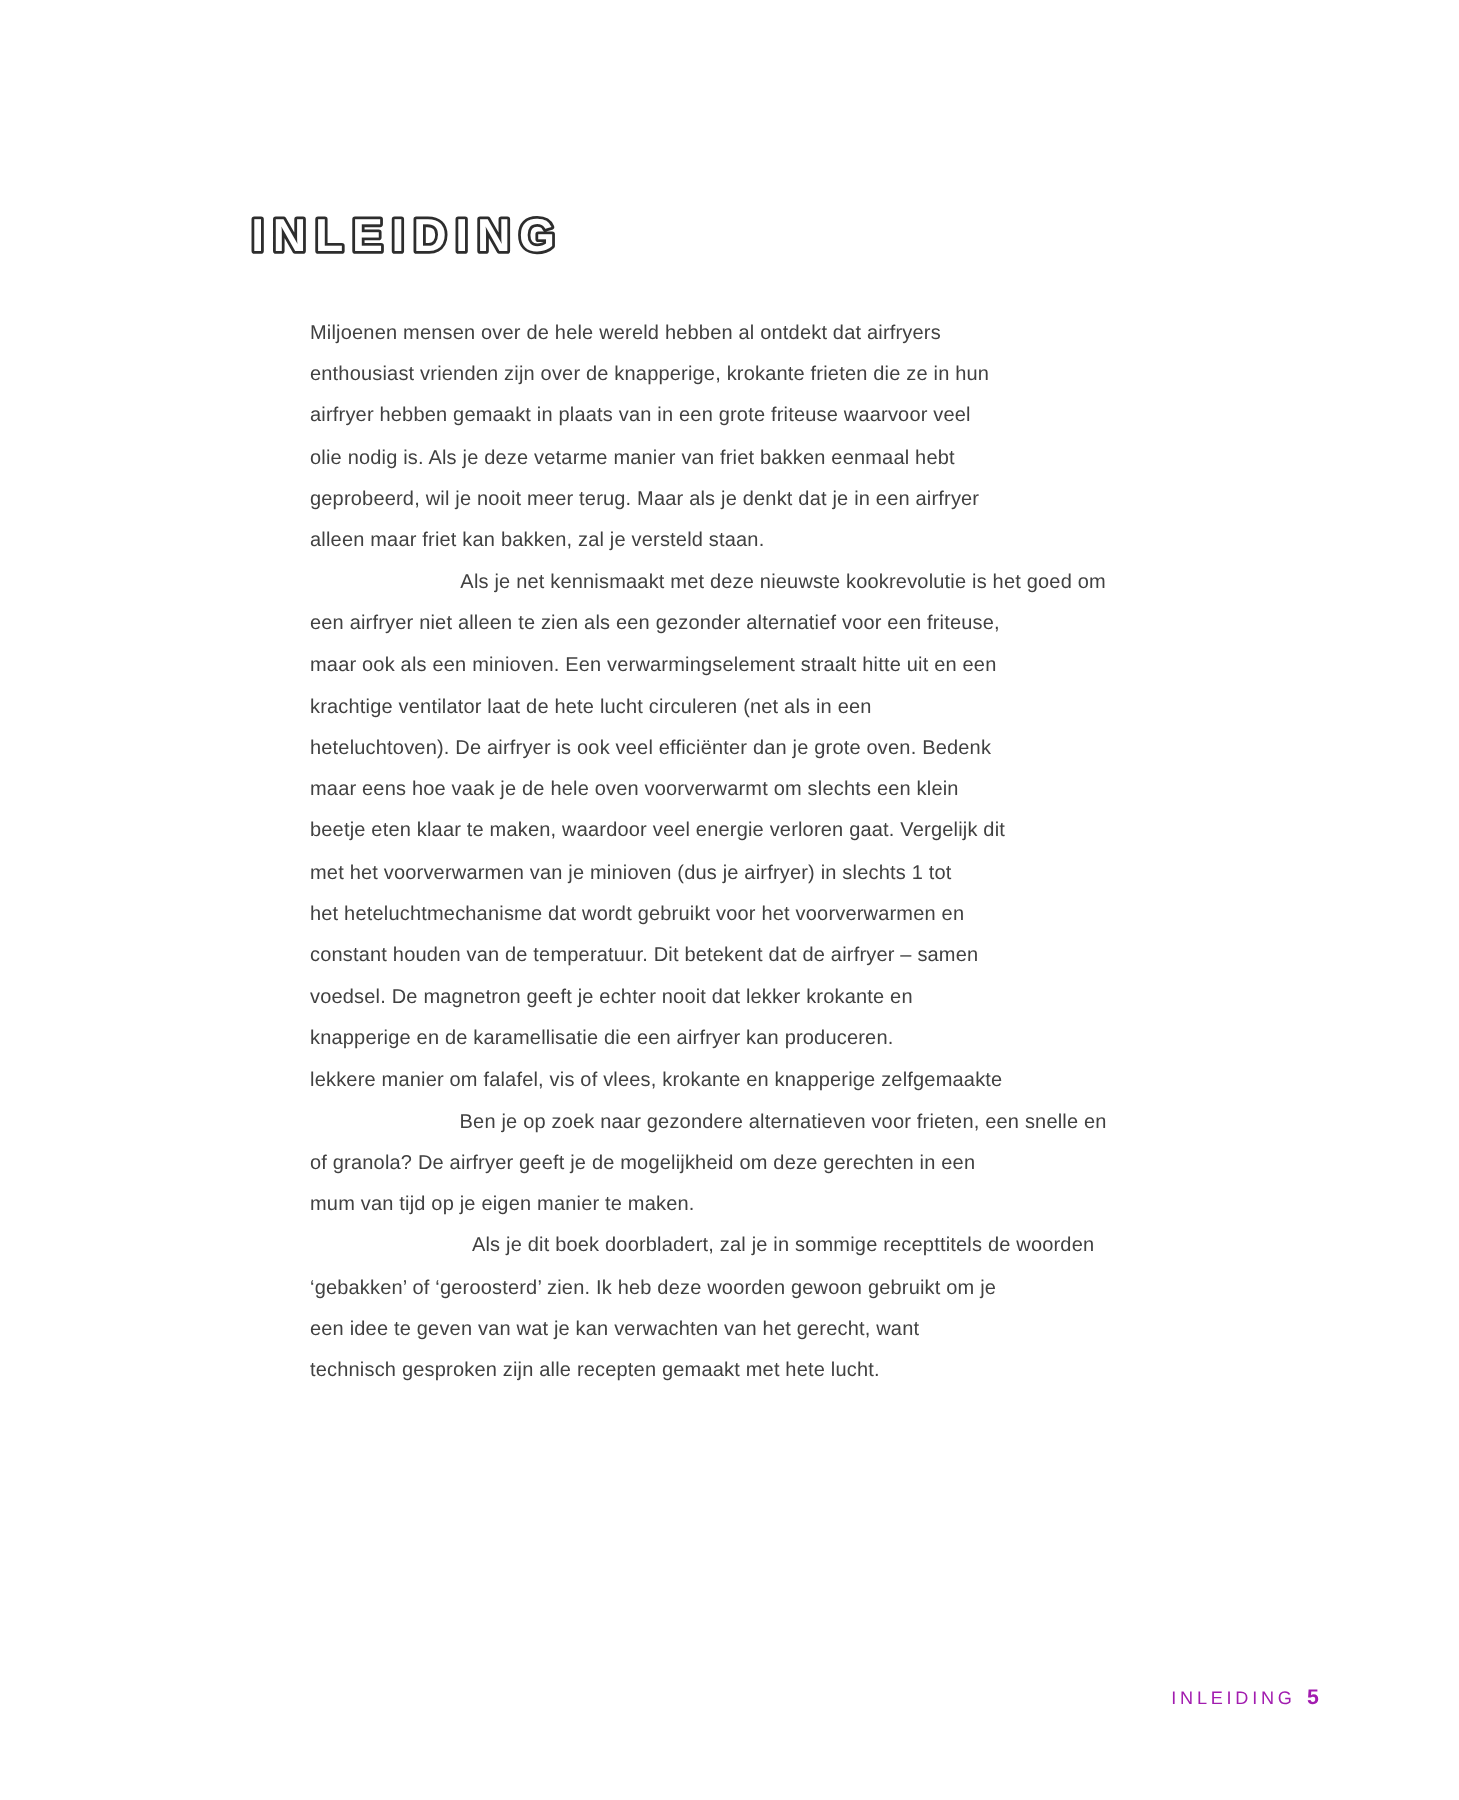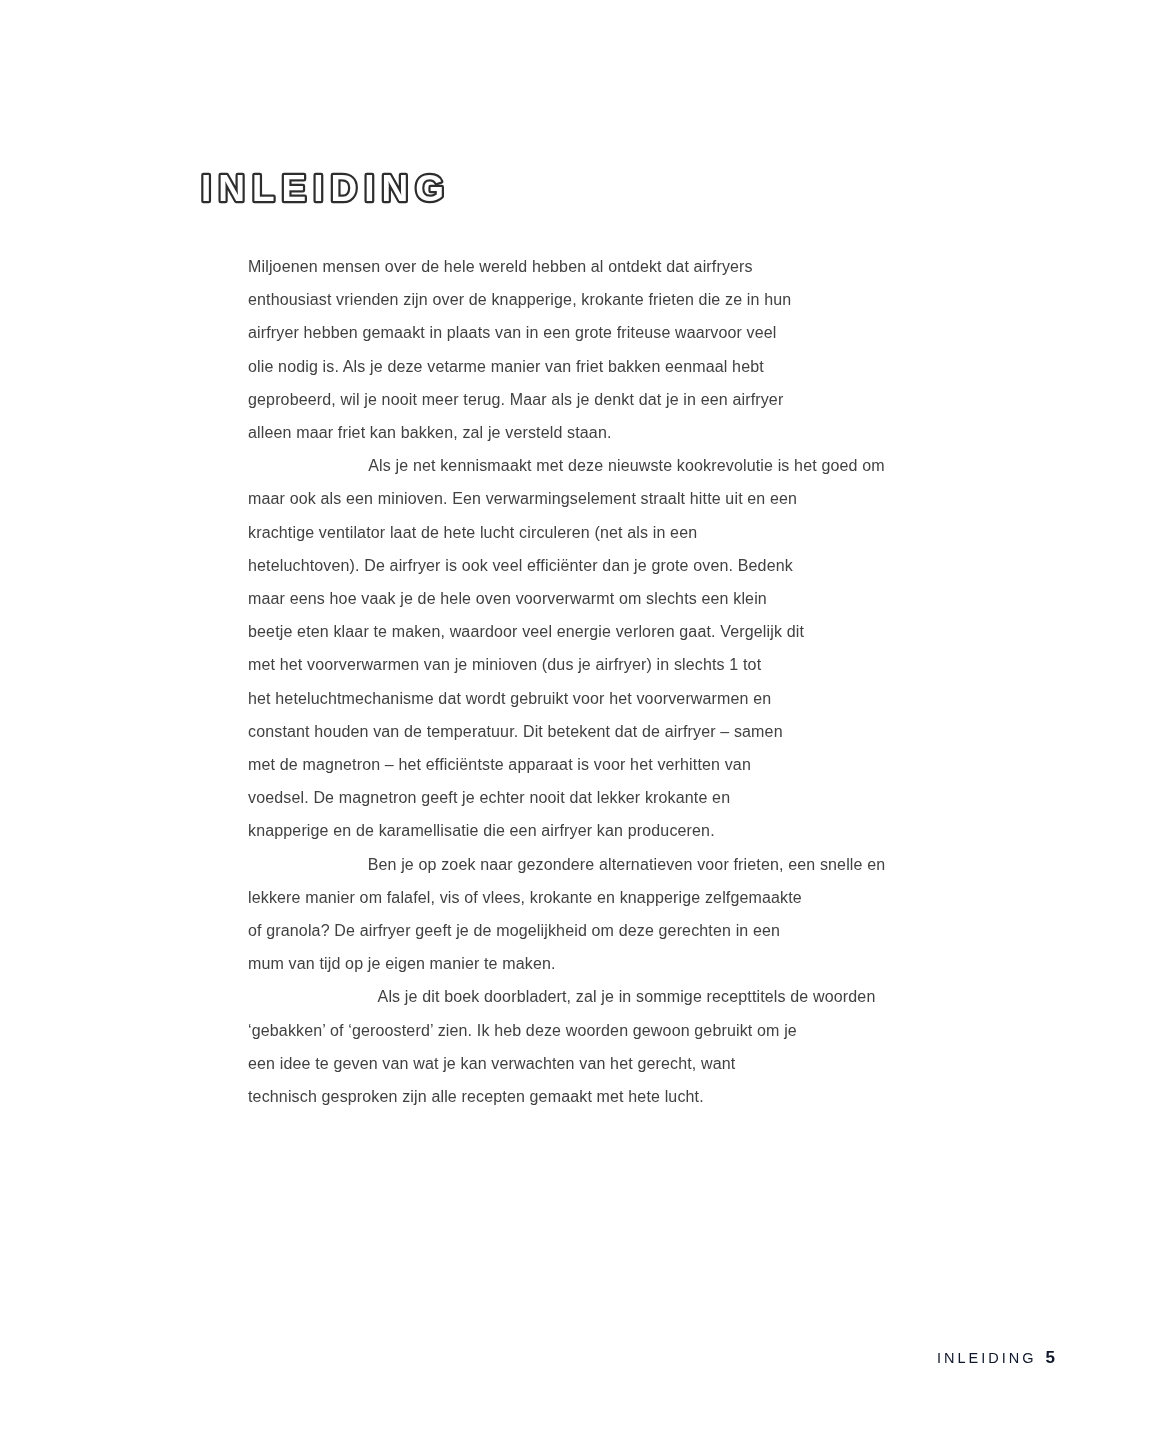--- a/index.html
+++ b/index.html
@@ -39,21 +39,21 @@
   .line.indent {
     padding-left: 33px;
     text-align: center;
   }
   .footer {
     position: absolute;
     top: 1348px;
     left: 0;
     width: 1055px;
     text-align: right;
-    color: #0f172a;
+    color: #a21caf;
   }
   .footer .section {
     font-size: 14.5px;
     letter-spacing: 3px;
     font-weight: 500;
   }
   .footer .pagenum {
     font-size: 17px;
     font-weight: 700;
     margin-left: 9px;
@@ -72,33 +72,33 @@
   </div>
 
   <div class="body-text">
       <div class="line">Miljoenen mensen over de hele wereld hebben al ontdekt dat airfryers</div>
       <div class="line">enthousiast vrienden zijn over de knapperige, krokante frieten die ze in hun</div>
       <div class="line">airfryer hebben gemaakt in plaats van in een grote friteuse waarvoor veel</div>
       <div class="line">olie nodig is. Als je deze vetarme manier van friet bakken eenmaal hebt</div>
       <div class="line">geprobeerd, wil je nooit meer terug. Maar als je denkt dat je in een airfryer</div>
       <div class="line">alleen maar friet kan bakken, zal je versteld staan.</div>
       <div class="line indent">Als je net kennismaakt met deze nieuwste kookrevolutie is het goed om</div>
+      <div class="line">een airfryer niet alleen te zien als een gezonder alternatief voor een friteuse,</div>
       <div class="line">maar ook als een minioven. Een verwarmingselement straalt hitte uit en een</div>
       <div class="line">krachtige ventilator laat de hete lucht circuleren (net als in een</div>
       <div class="line">heteluchtoven). De airfryer is ook veel efficiënter dan je grote oven. Bedenk</div>
       <div class="line">maar eens hoe vaak je de hele oven voorverwarmt om slechts een klein</div>
       <div class="line">beetje eten klaar te maken, waardoor veel energie verloren gaat. Vergelijk dit</div>
       <div class="line">met het voorverwarmen van je minioven (dus je airfryer) in slechts 1 tot</div>
       <div class="line">het heteluchtmechanisme dat wordt gebruikt voor het voorverwarmen en</div>
       <div class="line">constant houden van de temperatuur. Dit betekent dat de airfryer – samen</div>
-      <div class="line">met de magnetron – het efficiëntste apparaat is voor het verhitten van</div>
       <div class="line">voedsel. De magnetron geeft je echter nooit dat lekker krokante en</div>
       <div class="line">knapperige en de karamellisatie die een airfryer kan produceren.</div>
+      <div class="line">lekkere manier om falafel, vis of vlees, krokante en knapperige zelfgemaakte</div>
       <div class="line indent">Ben je op zoek naar gezondere alternatieven voor frieten, een snelle en</div>
-      <div class="line">lekkere manier om falafel, vis of vlees, krokante en knapperige zelfgemaakte</div>
       <div class="line">of granola? De airfryer geeft je de mogelijkheid om deze gerechten in een</div>
       <div class="line">mum van tijd op je eigen manier te maken.</div>
       <div class="line indent">Als je dit boek doorbladert, zal je in sommige recepttitels de woorden</div>
       <div class="line">‘gebakken’ of ‘geroosterd’ zien. Ik heb deze woorden gewoon gebruikt om je</div>
       <div class="line">een idee te geven van wat je kan verwachten van het gerecht, want</div>
       <div class="line">technisch gesproken zijn alle recepten gemaakt met hete lucht.</div>
     </div>
 
   <div class="footer">
     <span class="section">INLEIDING</span><span class="pagenum">5</span>

